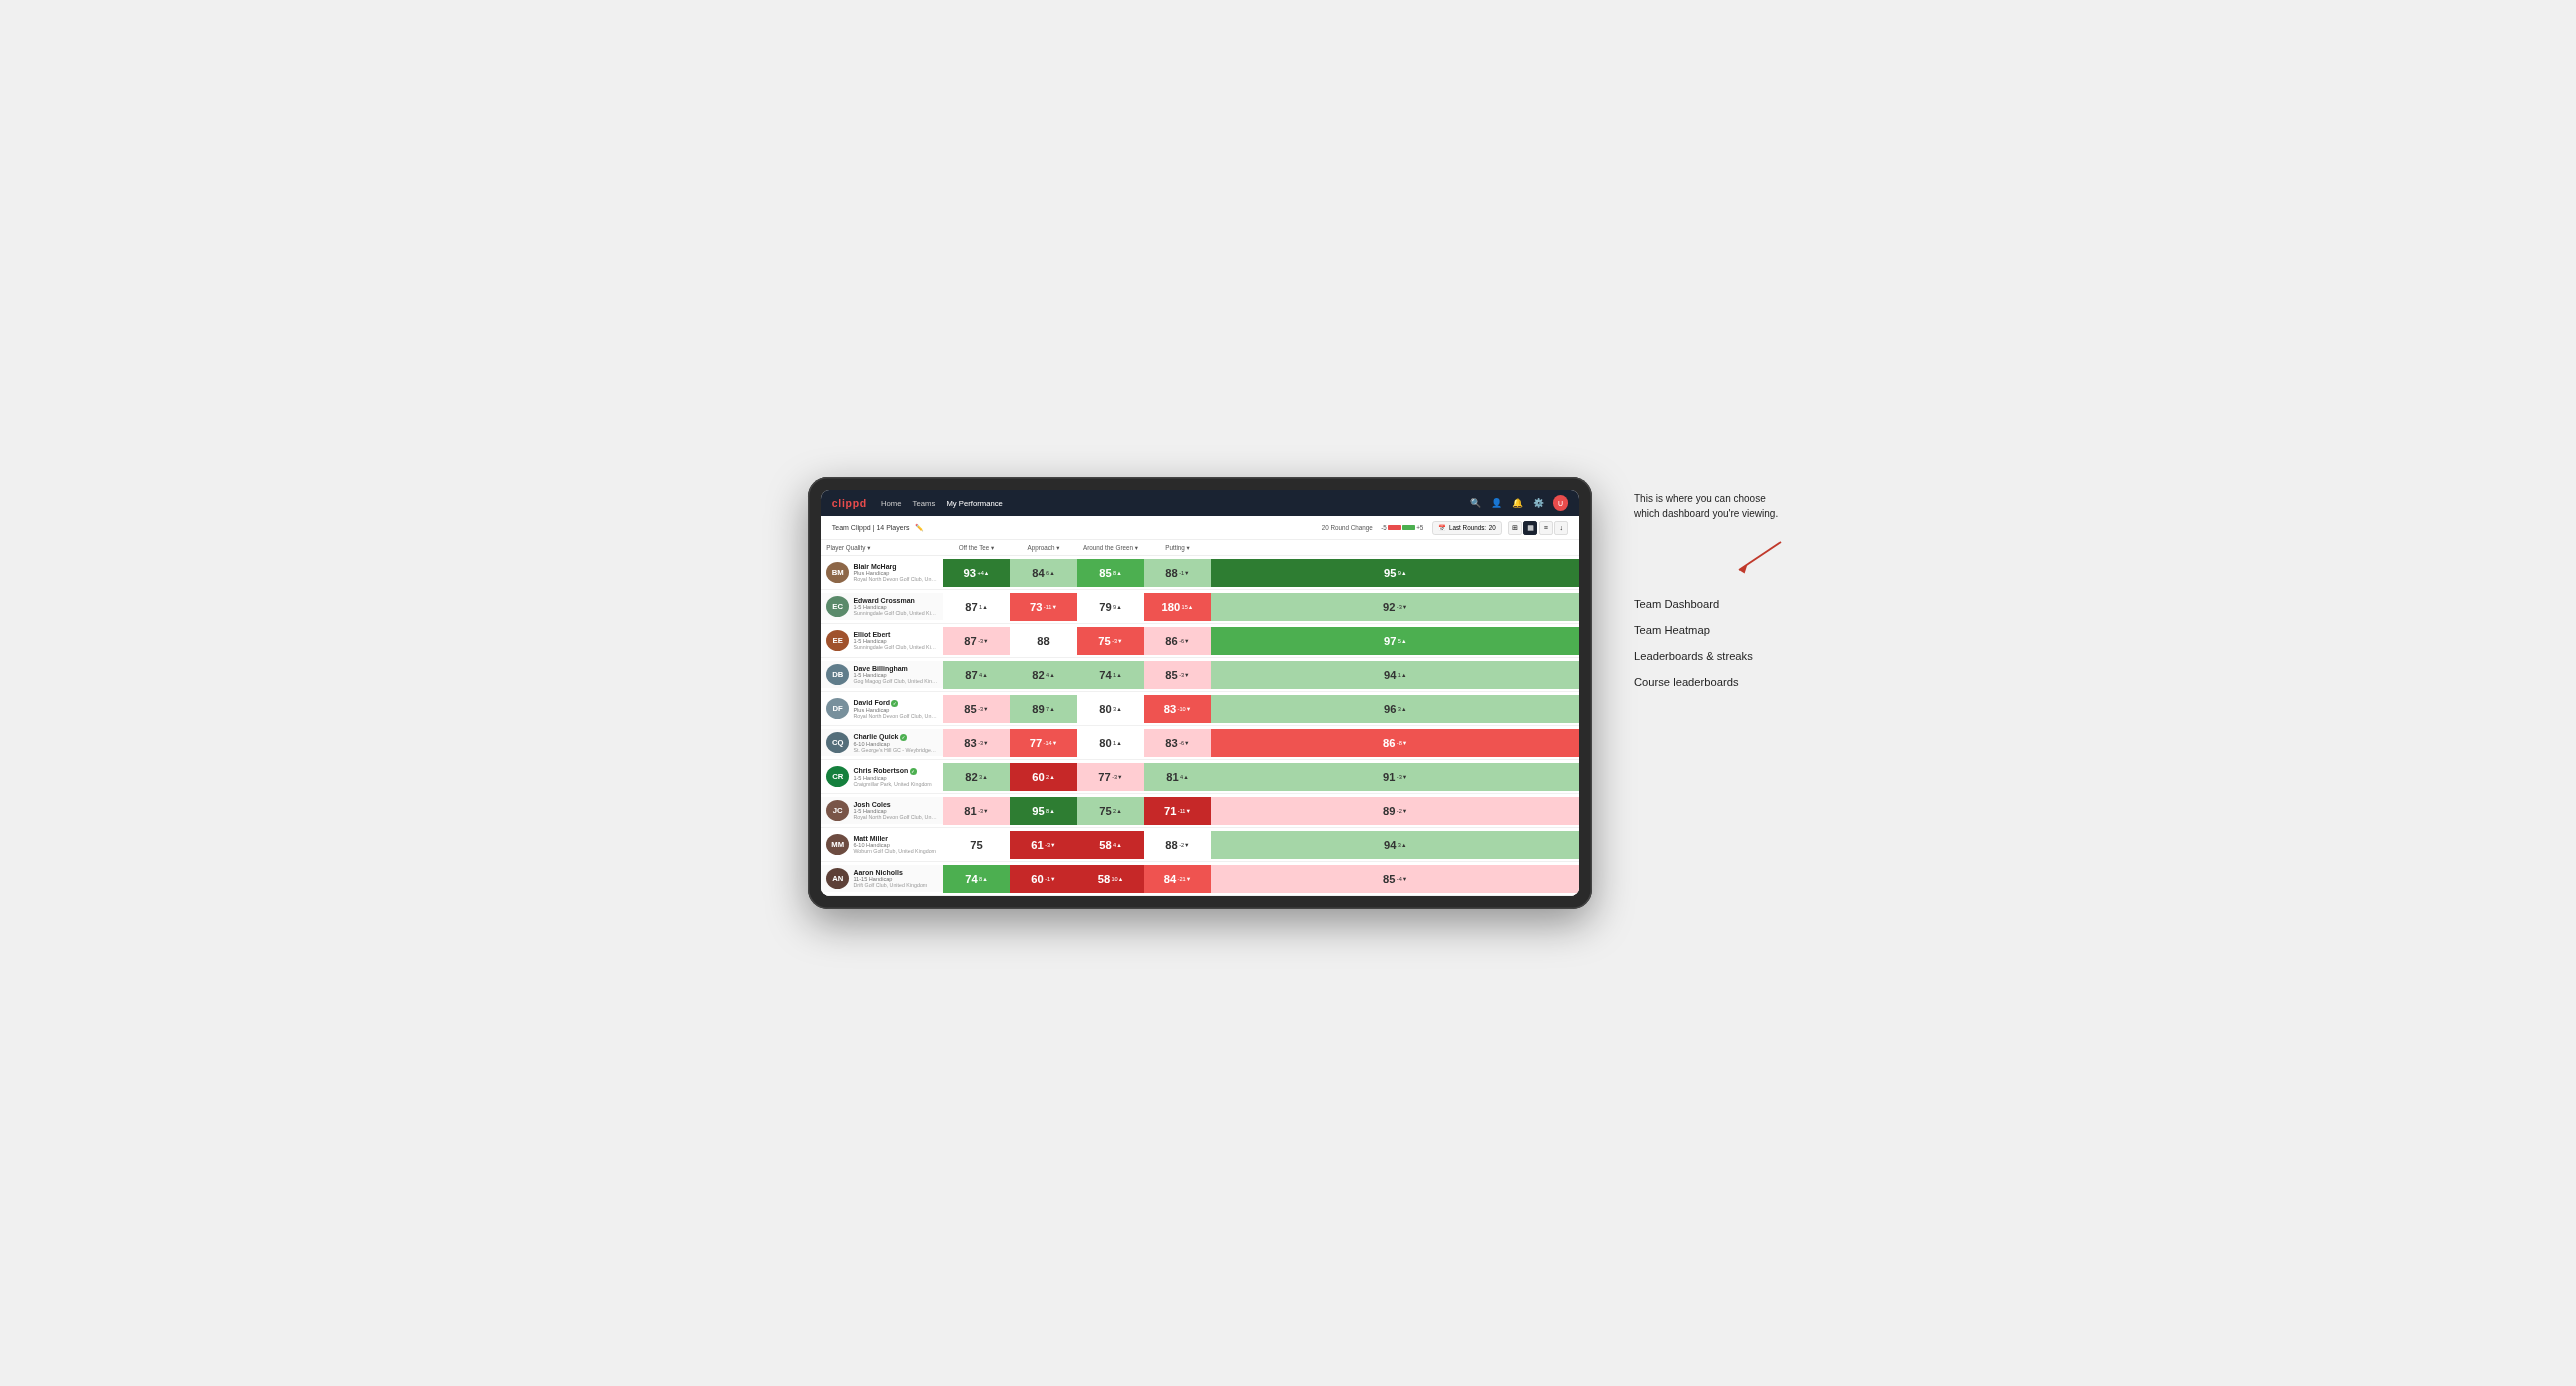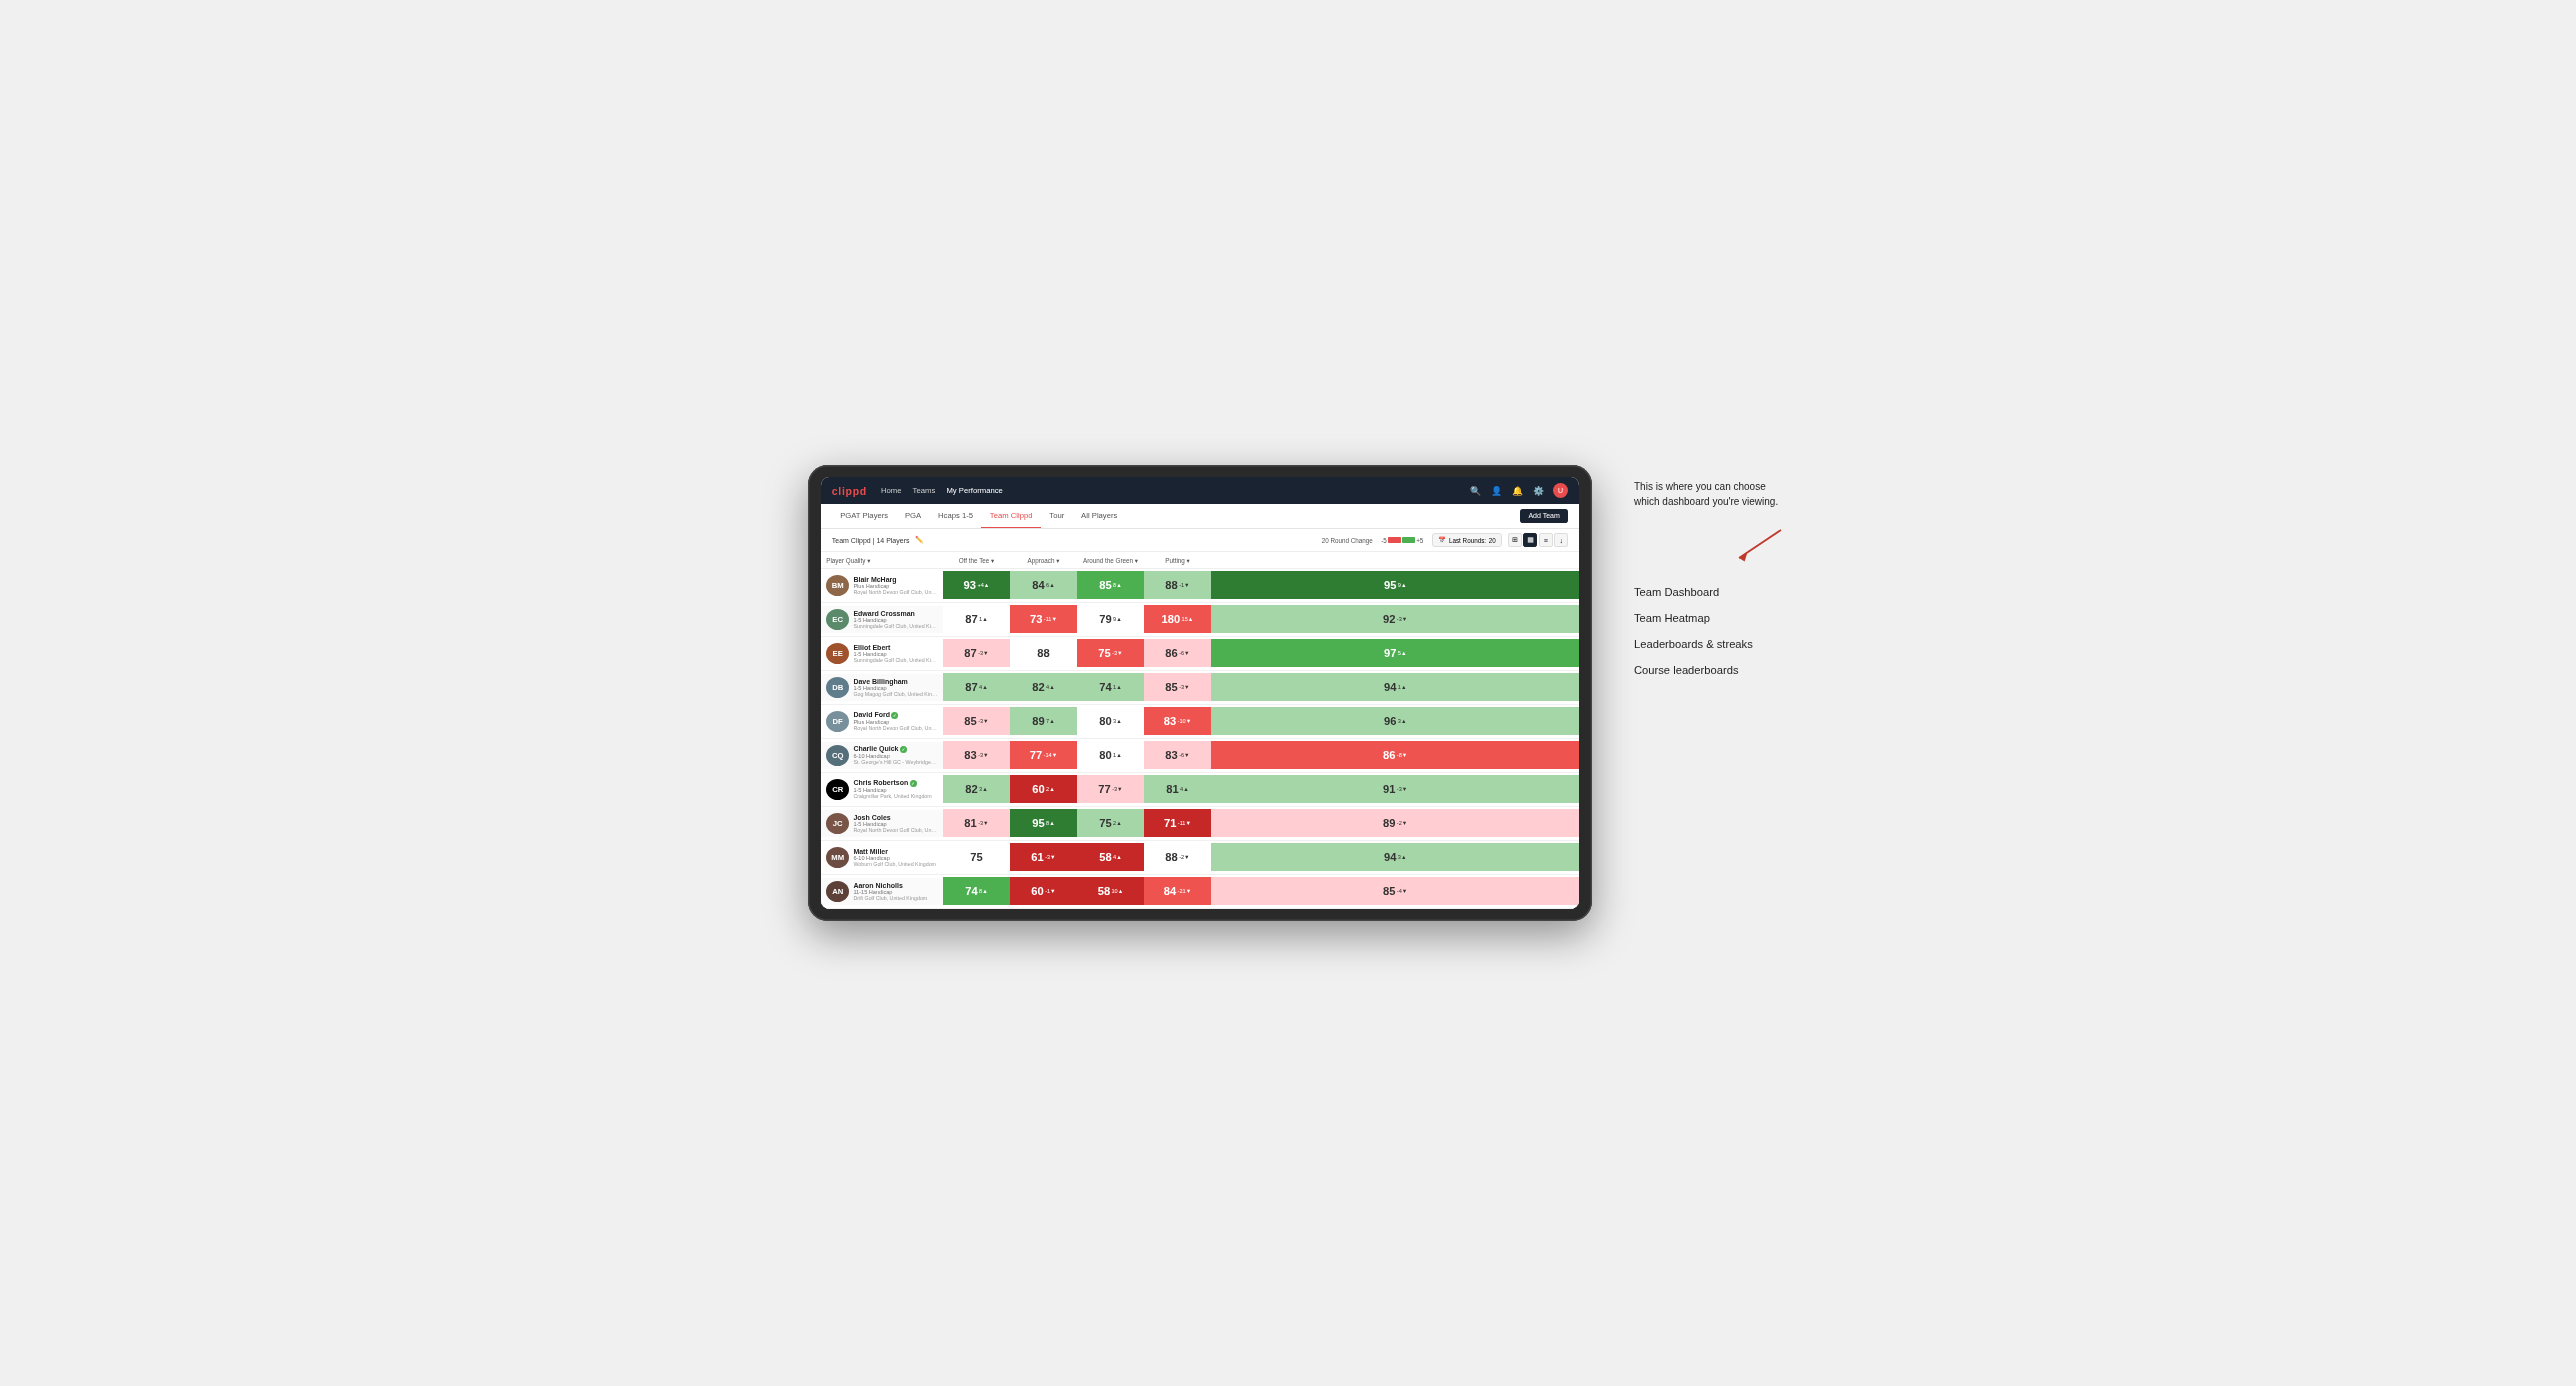--- a/index.html
+++ b/index.html
@@ -388,30 +388,20 @@
         </div>
         <div class="nav-icons">
           <button class="nav-icon-btn">🔍</button>
           <button class="nav-icon-btn">👤</button>
           <button class="nav-icon-btn">🔔</button>
           <button class="nav-icon-btn">⚙️</button>
           <div class="avatar-circle">U</div>
         </div>
       </div>
 
-      <div class="sub-nav">
-        <span class="sub-nav-link">PGAT Players</span>
-        <span class="sub-nav-link">PGA</span>
-        <span class="sub-nav-link">Hcaps 1-5</span>
-        <span class="sub-nav-link active">Team Clippd</span>
-        <span class="sub-nav-link">Tour</span>
-        <span class="sub-nav-link">All Players</span>
-        <div class="sub-nav-spacer"></div>
-        <button class="add-team-btn">Add Team</button>
-      </div>
 
       <div class="team-info-bar">
         <span class="team-name-label">Team Clippd | 14 Players</span>
         <span class="edit-icon">✏️</span>
         <div class="team-info-spacer"></div>
         <span class="round-change-label">20 Round Change</span>
         <div class="heatmap-bar">
           <span class="round-change-label">-5</span>
           <div class="heatmap-neg"></div>
           <div class="heatmap-pos"></div>
@@ -724,21 +714,21 @@
                 <td class="metric-cell">
         <div class="metric-box bg-red-med">
           <span class="metric-value">86</span>
           <span class="metric-change">-8▼</span>
         </div>
                 </td>
               </tr>
               <tr>
                 <td>
       <div class="player-cell">
-        <div class="player-avatar" style="background: #000000; color:#fff;">
+        <div class="player-avatar" style="background: #15803d; color:#fff;">
           CR
         </div>
         <div class="player-info">
           <div class="player-name">
             Chris Robertson<span class="verified-icon">✓</span>
           </div>
           <div class="player-handicap">1-5 Handicap</div>
           <div class="player-club">Craigmillar Park, United Kingdom</div>
         </div>
       </div>

